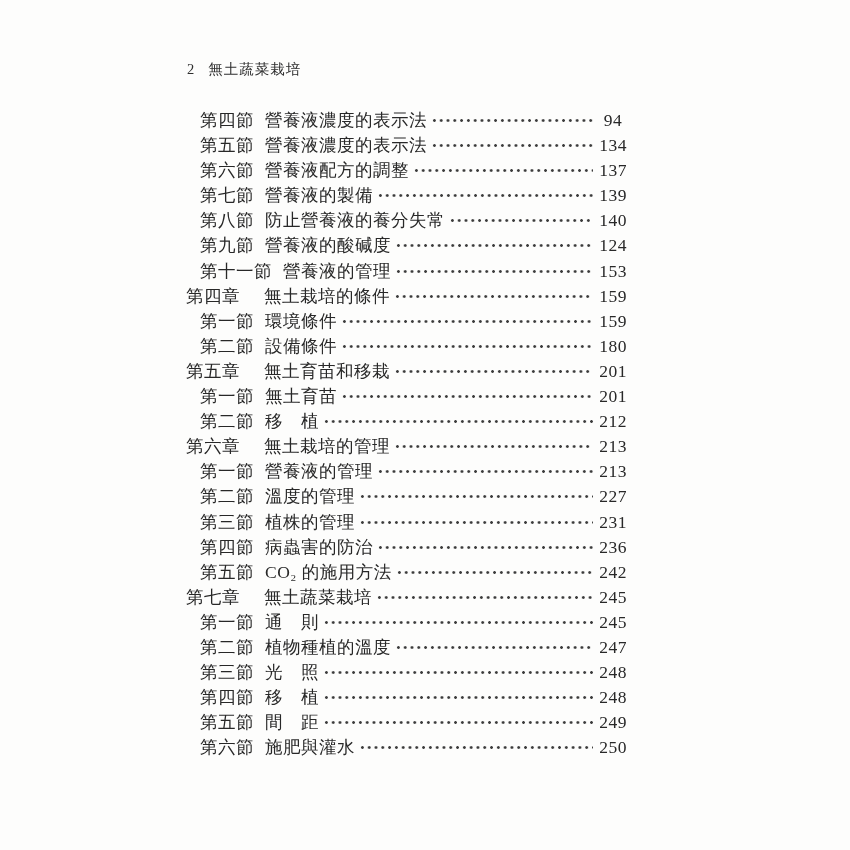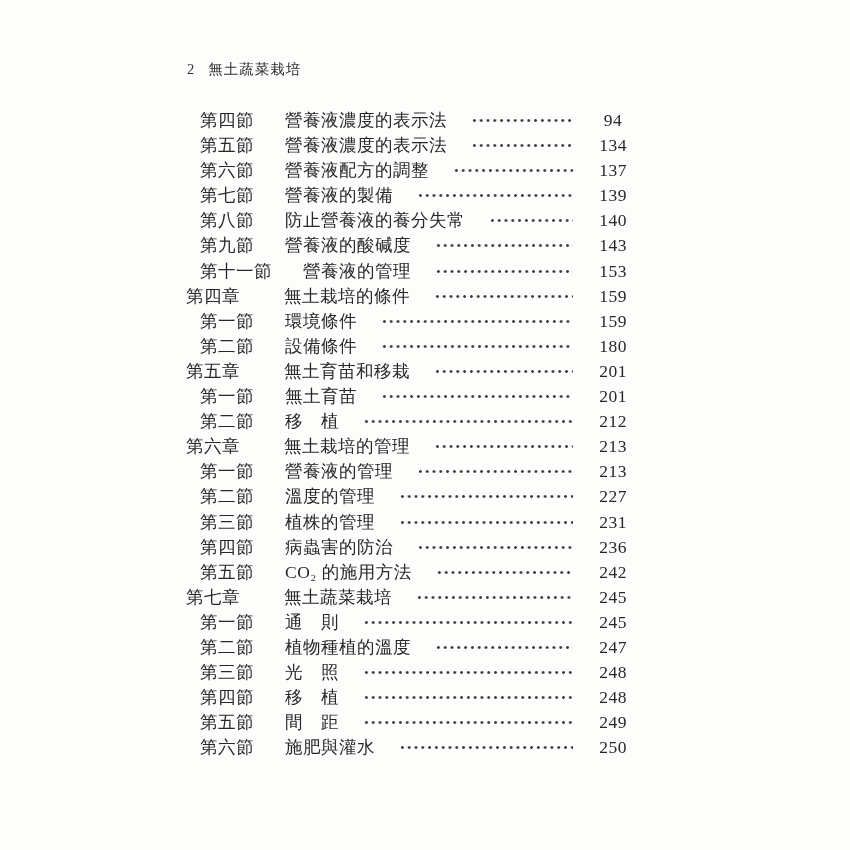--- a/index.html
+++ b/index.html
@@ -36,21 +36,20 @@
     top: 96px;
     width: 444px;
   }
   .toc-row {
     display: flex;
     align-items: baseline;
     height: 25.1px;
     line-height: 25.1px;
     font-size: 17.5px;
     white-space: pre;
-    gap: 20px;
   }
   .toc-row.section {
     padding-left: 14px;
   }
   .toc-row .label {
     flex: 0 0 auto;
     margin-right: 11px;
     letter-spacing: 0.5px;
   }
   .toc-row.chapter .label {
@@ -119,21 +118,21 @@
     <span class="label">第八節</span>
     <span class="title">防止營養液的養分失常</span>
     <span class="leader"></span>
     <span class="pagenum">140</span>
   </div>
 
   <div class="toc-row section">
     <span class="label">第九節</span>
     <span class="title">營養液的酸碱度</span>
     <span class="leader"></span>
-    <span class="pagenum">143</span>
+    <span class="pagenum">124</span>
   </div>
 
 
   <div class="toc-row section">
     <span class="label">第十一節</span>
     <span class="title">營養液的管理</span>
     <span class="leader"></span>
     <span class="pagenum">153</span>
   </div>
 

